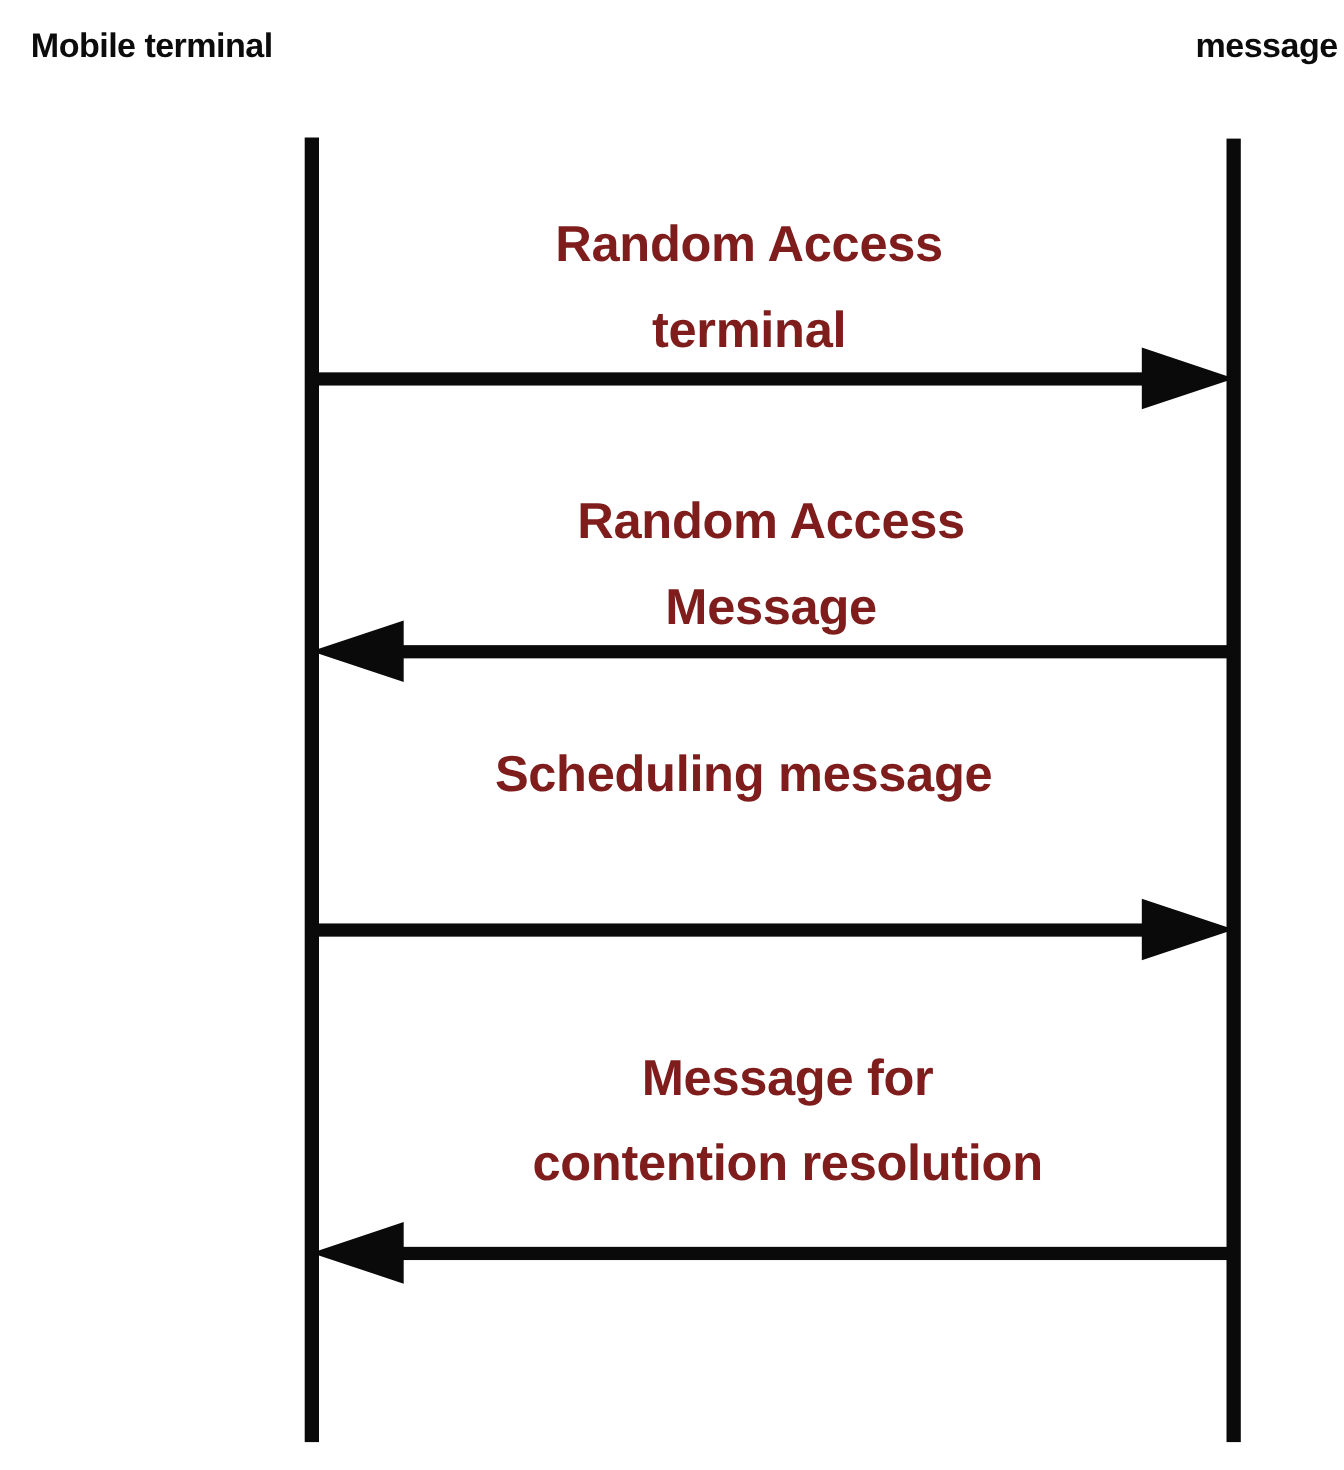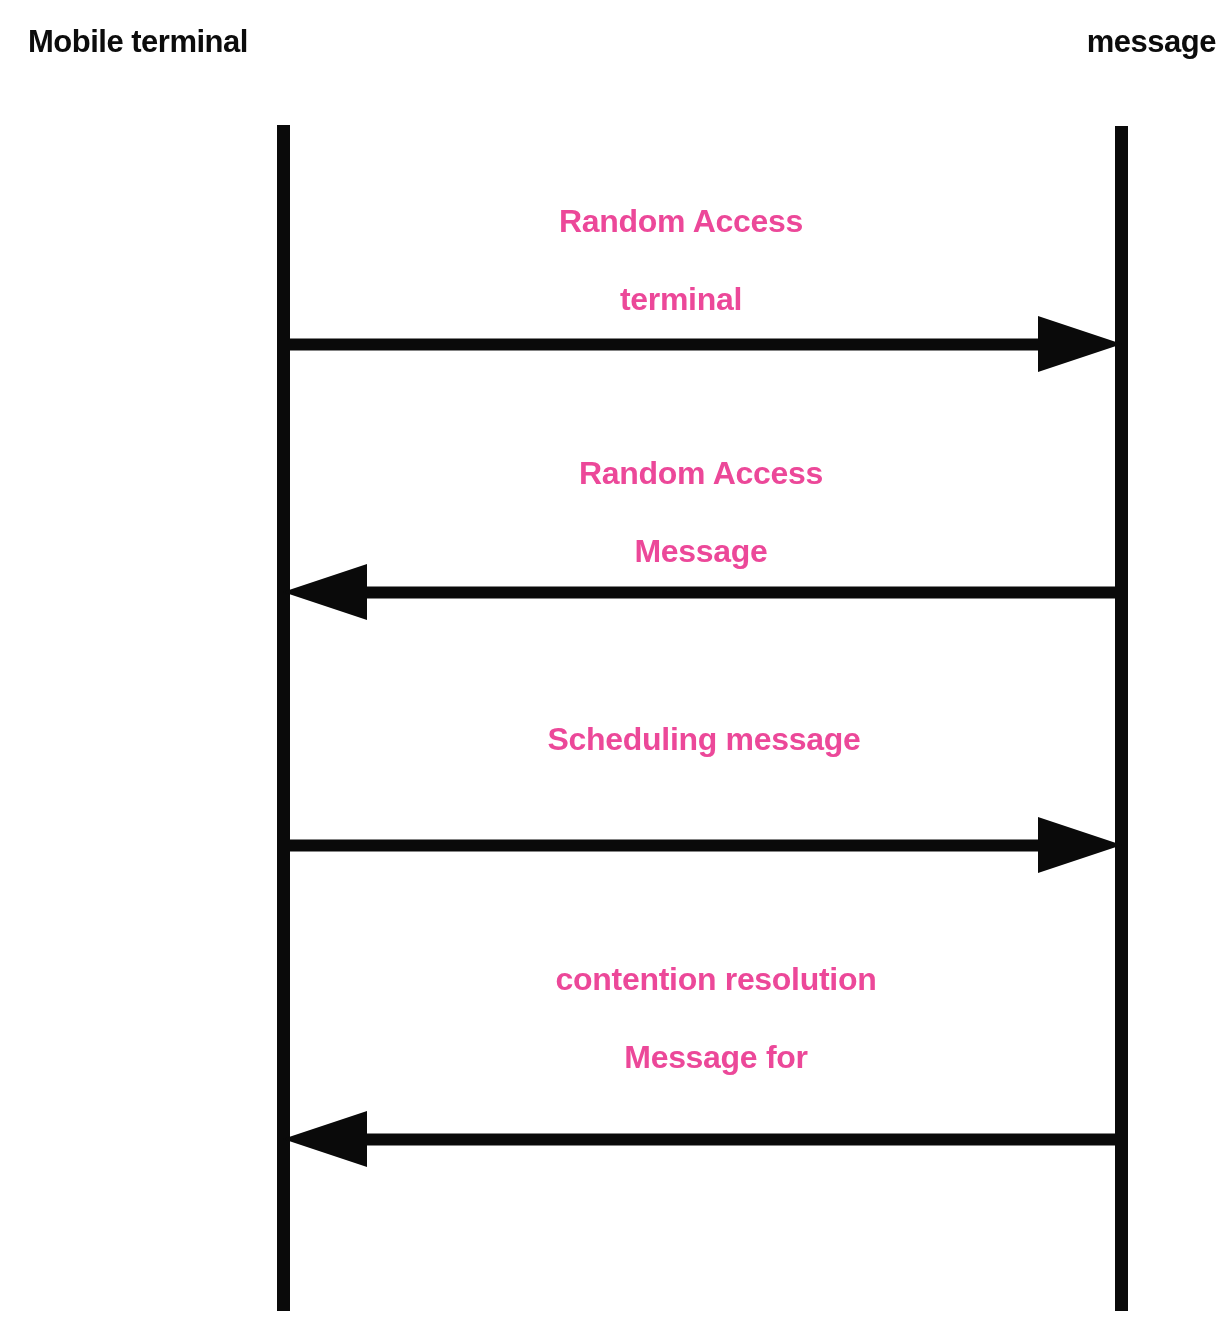--- a/index.html
+++ b/index.html
@@ -56,23 +56,23 @@
   }
 
   
   .message {
     position: absolute;
   }
   .message-label {
     position: absolute;
     font-family: "Liberation Sans", sans-serif;
     font-weight: bold;
-    font-size: 32px;
+    font-size: 46px;
     line-height: 78px;
-    color: #ec4899;
+    color: #7f1d1d;
     text-align: center;
     white-space: nowrap;
     letter-spacing: -0.3px;
     transform: translateX(-50%);
   }
   .message-arrow {
     position: absolute;
     height: 60px;
   }
   .message-arrow svg {
@@ -81,21 +81,21 @@
 
   
   #msg1-label { left: 681px; top: 182px; }
   #msg1-arrow { left: 280px; top: 314px; width: 845px; }
 
   
   #msg2-label { left: 701px; top: 434px; }
   #msg2-arrow { left: 280px; top: 562px; width: 845px; }
 
   
-  #msg3-label { left: 676px; top: 700px; margin-left: 28px; }
+  #msg3-label { left: 676px; top: 664px; }
   #msg3-arrow { left: 280px; top: 815px; width: 845px; }
 
   
   #msg4-label { left: 716px; top: 940px; }
   #msg4-arrow { left: 280px; top: 1109px; width: 845px; }
 </style>
 </head>
 <body>
 
 <div id="canvas">
@@ -141,22 +141,22 @@
     <div class="message-arrow" id="msg3-arrow">
       <svg width="845" height="60" viewBox="0 0 845 60" xmlns="http://www.w3.org/2000/svg">
         <rect x="0" y="24.5" width="800" height="12" fill="#0a0a0a"></rect>
         <polygon points="758,2 842,30 758,58" fill="#0a0a0a"></polygon>
       </svg>
     </div>
   </div>
 
   <div class="message">
     <div class="message-label" id="msg4-label">
+      <div>Message for</div>
       <div>contention resolution</div>
-      <div>Message for</div>
     </div>
     <div class="message-arrow" id="msg4-arrow">
       <svg width="845" height="60" viewBox="0 0 845 60" xmlns="http://www.w3.org/2000/svg">
         <rect x="45" y="24.5" width="800" height="12" fill="#0a0a0a"></rect>
         <polygon points="87,2 3,30 87,58" fill="#0a0a0a"></polygon>
       </svg>
     </div>
   </div>
 
 </div>

